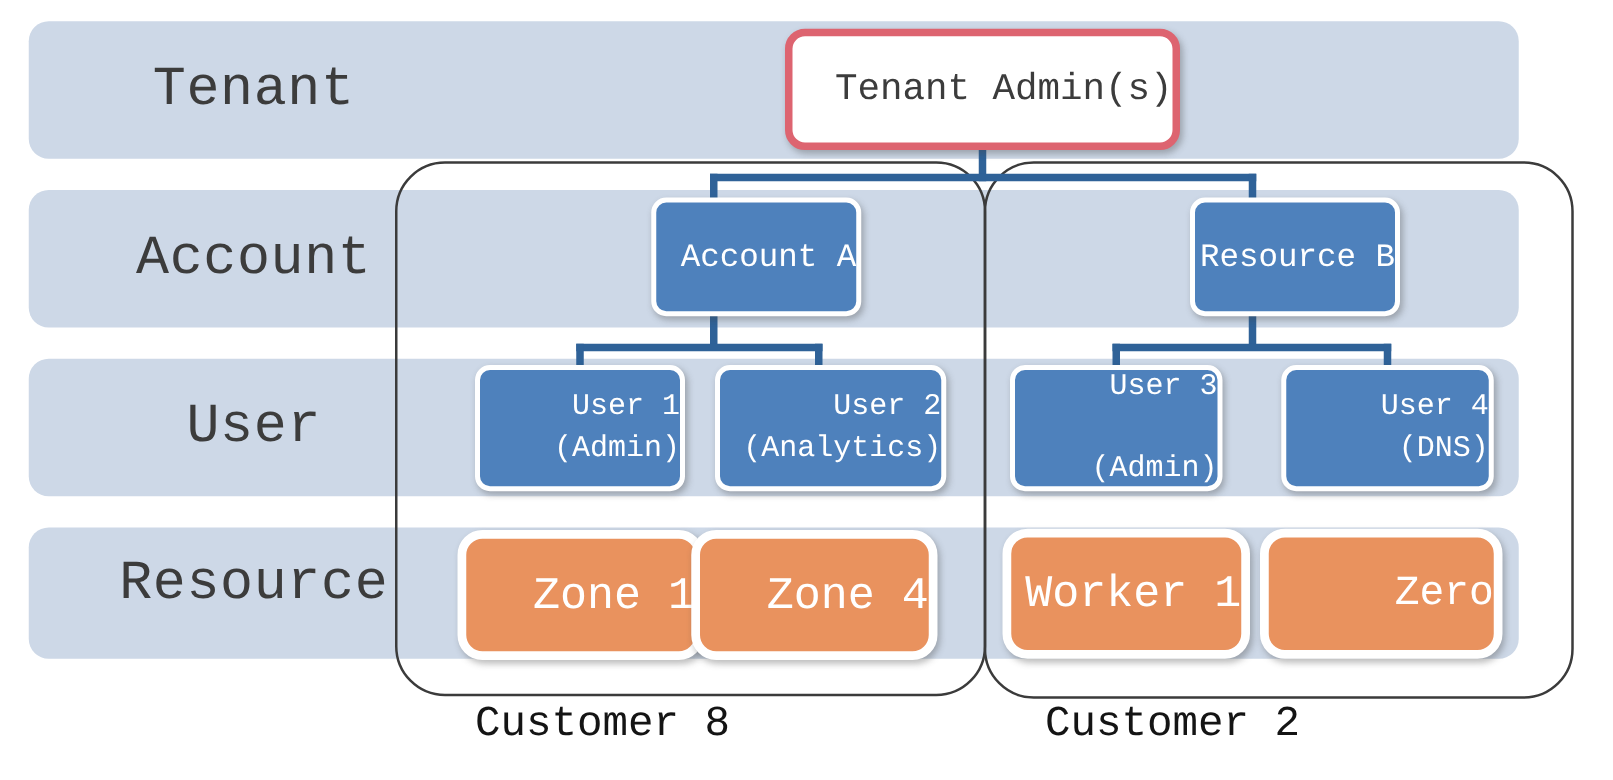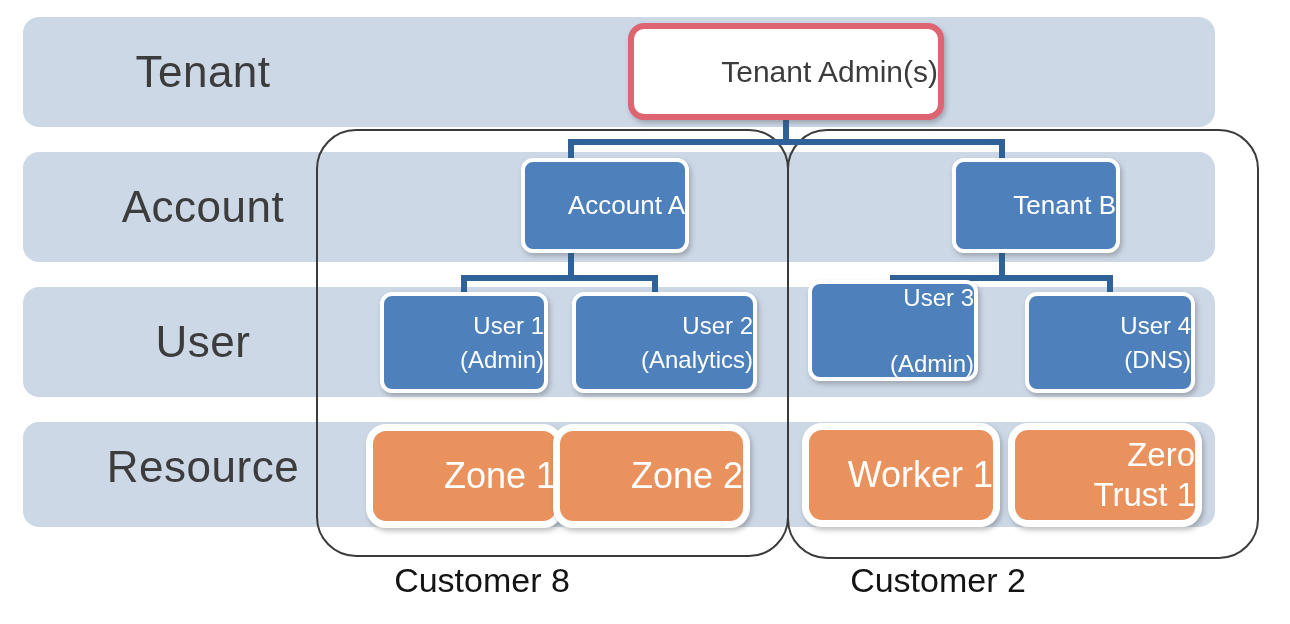--- a/index.html
+++ b/index.html
@@ -1,18 +1,18 @@
 <!DOCTYPE html>
 <html><head>
 <meta charset="utf-8">
 <style>
   html,body{margin:0;padding:0;background:#ffffff;}
   #stage{
     position:relative;width:1290px;height:624px;background:#ffffff;overflow:hidden;
-    font-family:Liberation Sans, sans-serif;
+    font-family:Liberation Mono, monospace;
   }
   
   .band{
     position:absolute;left:23px;width:1192px;background:#cdd8e7;border-radius:16px;z-index:1;
   }
   .band.tenant{top:17px;height:110px;}
   .band.account{top:152px;height:110px;}
   .band.user{top:287px;height:110px;}
   .band.resource{top:422px;height:105px;}
   .band-label{
@@ -48,21 +48,21 @@
   }
   .node.blue{
     background:#4e81bc;border:4px solid #ffffff;border-radius:12px;color:#ffffff;
   }
   .node.acct{font-size:26px;margin-left:34px;}
   .node.acct-a{left:487px;top:158px;width:168px;height:95px;}
   .node.acct-b{left:918px;top:158px;width:168px;height:95px;}
   .node.usr{font-size:24px;line-height:1.38;}
   .node.u1{left:380px;top:292px;width:168px;height:101px;}
   .node.u2{left:572px;top:292px;width:185px;height:101px;}
-  .node.u3{left:808px;top:280px;width:170px;height:101px;gap:32px;}
+  .node.u3{left:808px;top:292px;width:170px;height:101px;gap:32px;}
   .node.u4{left:1025px;top:292px;width:170px;height:101px;}
   .node.orange{
     background:#e9925e;border:7px solid #ffffff;border-radius:20px;color:#ffffff;font-size:36px;
   }
   .node.z1{left:330px;top:424px;width:197px;height:104px;margin-left:36px;}
   .node.z2{left:553px;top:424px;width:197px;height:104px;}
   .node.w1{left:802px;top:423px;width:198px;height:104px;}
   .node.zt{left:1008px;top:423px;width:194px;height:104px;font-size:33px;line-height:1.2;}
 </style>
 </head>
@@ -99,21 +99,21 @@
   <div class="conn" style="left:1107px;top:275px;width:6px;height:21px;"></div>
 
   <div class="node admin">
     <span>Tenant Admin(s)</span>
   </div>
 
   <div class="node blue acct acct-a">
     <span>Account A</span>
   </div>
   <div class="node blue acct acct-b">
-    <span>Tenant B</span>
+    <span>Resource B</span>
   </div>
 
   <div class="node blue usr u1">
     <span>User 1</span>
     <span>(Admin)</span>
   </div>
   <div class="node blue usr u2">
     <span>User 2</span>
     <span>(Analytics)</span>
   </div>
@@ -123,26 +123,25 @@
   </div>
   <div class="node blue usr u4">
     <span>User 4</span>
     <span>(DNS)</span>
   </div>
 
   <div class="node orange z1">
     <span>Zone 1</span>
   </div>
   <div class="node orange z2">
-    <span>Zone 2</span>
+    <span>Zone 4</span>
   </div>
   <div class="node orange w1">
     <span>Worker 1</span>
   </div>
   <div class="node orange zt">
     <span>Zero</span>
-    <span>Trust 1</span>
   </div>
 
   <div class="group-caption c1">Customer 8</div>
   <div class="group-caption c2">Customer 2</div>
 
 </div>
 
 </body></html>

